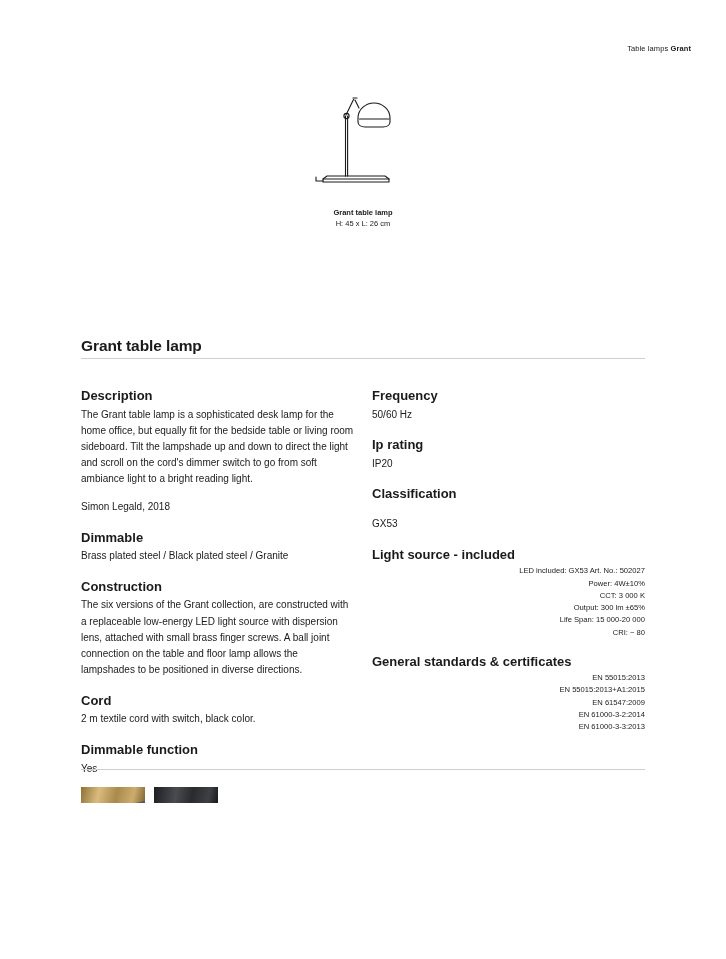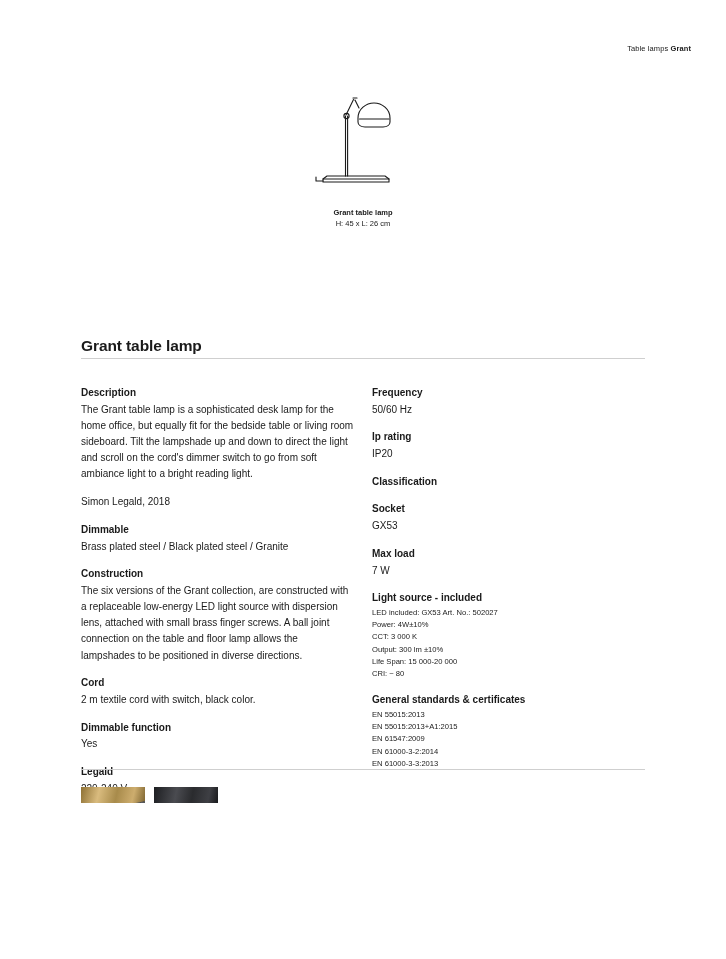--- a/index.html
+++ b/index.html
@@ -86,34 +86,35 @@
     font-size: 7.6px;
     line-height: 1.62;
   }
   .col-left  { left: 81px;  width: 273px; }
   .col-right { left: 372px; width: 273px; }
 
   .block { margin-bottom: 11.5px; }
   .block:last-child { margin-bottom: 4px; }
   .block h4 {
     margin: 0 0 0.5px 0;
-    font-size: 10px;
+    font-size: 13px;
     font-weight: 700;
     line-height: 1.62;
   }
   .block p {
     margin: 0;
     font-size: 10px;
     font-weight: 400;
     line-height: 1.62;
   }
   .block ul {
     margin: 0;
     padding: 0;
     list-style: none;
+    text-align: right;
   }
   .block ul li {
     font-size: 7.6px;
     line-height: 1.62;
   }
 
   
   .rule-bottom {
     position: absolute;
     top: 769px;
@@ -245,36 +246,31 @@
     <div class="block">
       <h4>Ip rating</h4>
       <p>IP20</p>
     </div>
 
     <div class="block">
       <h4>Classification</h4>
     </div>
 
     <div class="block">
-      <h4>Socket</h4>
       <p>GX53</p>
     </div>
 
-    <div class="block">
-      <h4>Max load</h4>
-      <p>7 W</p>
-    </div>
 
     <div class="block">
       <h4>Light source - included</h4>
       <ul>
         <li>LED included: GX53 Art. No.: 502027</li>
         <li>Power: 4W±10%</li>
         <li>CCT: 3 000 K</li>
-        <li>Output: 300 lm ±10%</li>
+        <li>Output: 300 lm ±65%</li>
         <li>Life Span: 15 000-20 000</li>
         <li>CRI: ~ 80</li>
       </ul>
     </div>
 
     <div class="block">
       <h4>General standards &amp; certificates</h4>
       <ul>
         <li>EN 55015:2013</li>
         <li>EN 55015:2013+A1:2015</li>

